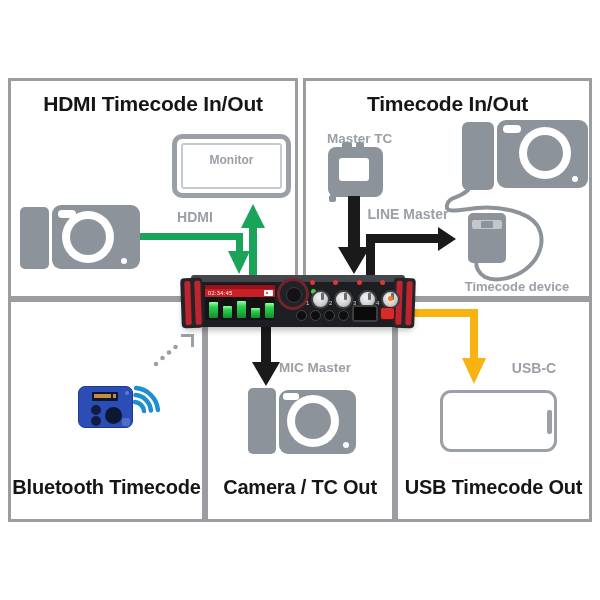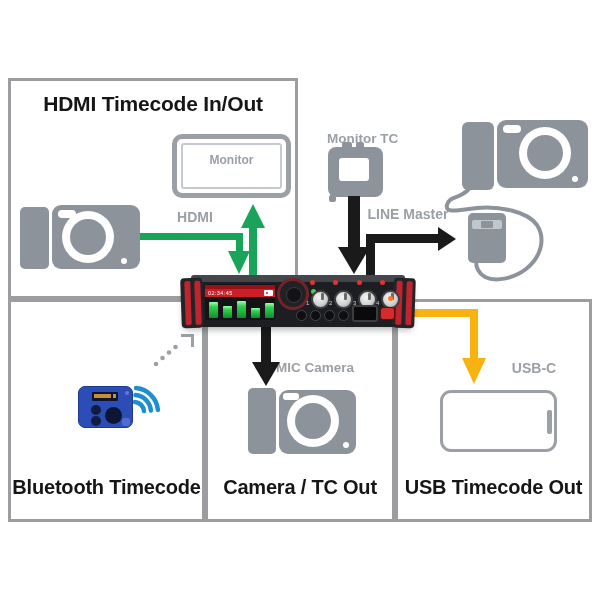--- a/index.html
+++ b/index.html
@@ -33,20 +33,23 @@
        background:linear-gradient(180deg,#9cffb0,var(--meter-green,#2fd24f) 30%,#0e8f2c);}
 </style>
 </head>
 <body>
 
 <div class="stage">
 
   <div class="cell" style="left:8px;top:78px;width:290px;height:221px;">
     <div class="ttl top">HDMI Timecode In/Out</div>
   </div>
+  <div class="cell" style="left:303px;top:78px;width:289px;height:221px;">
+    <div class="ttl top">Timecode In/Out</div>
+  </div>
   <div class="cell" style="left:8px;top:299px;width:197px;height:223px;">
     <div class="ttl bot">Bluetooth Timecode</div>
   </div>
   <div class="cell" style="left:205px;top:299px;width:190px;height:223px;">
     <div class="ttl bot">Camera / TC Out</div>
   </div>
   <div class="cell" style="left:395px;top:299px;width:197px;height:223px;">
     <div class="ttl bot">USB Timecode Out</div>
   </div>
 
@@ -88,21 +91,21 @@
   <div>
     <div class="shaft green" style="left:140px;top:233px;width:96px;height:7px;"></div>
     <div class="shaft green" style="left:236px;top:233px;width:7px;height:20px;"></div>
     <div class="head" style="left:228px;top:251px;border-left:11.5px solid transparent;border-right:11.5px solid transparent;border-top:23px solid var(--green,#19a45a);"></div>
   </div>
   <div>
     <div class="head" style="left:241px;top:204px;border-left:12px solid transparent;border-right:12px solid transparent;border-bottom:24px solid var(--green,#19a45a);"></div>
     <div class="shaft green" style="left:249px;top:226px;width:8px;height:58px;"></div>
   </div>
 
-  <div class="lbl" style="left:327px;top:131px;">Monitor TC</div>
+  <div class="lbl" style="left:327px;top:131px;">Master TC</div>
 
   <div class="icon" style="left:328px;top:142px;width:60px;height:60px;">
     <div class="icon-part g" style="left:14px;top:0;width:10px;height:8px;border-radius:2px;"></div>
     <div class="icon-part g" style="left:28px;top:0;width:8px;height:8px;border-radius:2px;"></div>
     <div class="icon-part g" style="left:0;top:5px;width:55px;height:50px;border-radius:8px;"></div>
     <div class="icon-part" style="left:11px;top:16px;width:30px;height:23px;border-radius:3px;background:#fff;"></div>
     <div class="icon-part g" style="left:1px;top:53px;width:7px;height:7px;border-radius:2px;"></div>
   </div>
 
   <div>
@@ -125,34 +128,35 @@
     <div class="icon-part g" style="left:65px;top:15px;width:36px;height:36px;border-radius:50%;"></div>
     <div class="icon-part" style="left:41px;top:5px;width:18px;height:8px;border-radius:4px;background:#fff;"></div>
     <div class="icon-part" style="left:110px;top:56px;width:6px;height:6px;border-radius:50%;background:#fff;"></div>
   </div>
 
   <div class="icon" style="left:468px;top:213px;width:38px;height:50px;">
     <div class="icon-part g" style="left:0;top:0;width:38px;height:50px;border-radius:5px;"></div>
     <div class="icon-part" style="left:4px;top:7px;width:30px;height:9px;border-radius:2px;background:#c2c7cc;"></div>
     <div class="icon-part g" style="left:13px;top:8px;width:12px;height:7px;border-radius:1px;"></div>
   </div>
+  <div class="lbl ctr" style="left:452px;top:279px;width:130px;font-size:13px;">Timecode device</div>
 
   <div class="icon" style="left:78px;top:386px;width:55px;height:42px;border-radius:7px;background:var(--blue-device,#2b4db5);border:1px solid #1e3a8f;box-sizing:border-box;">
     <div class="icon-part" style="left:13px;top:5px;width:26px;height:9px;border-radius:1px;background:#0d1531;">
       <div class="icon-part" style="left:2px;top:2px;width:17px;height:4px;background:#e8a33c;opacity:.85;"></div>
       <div class="icon-part" style="left:21px;top:2px;width:3px;height:4px;background:#e8a33c;opacity:.85;"></div>
     </div>
     <div class="icon-part" style="left:12px;top:18px;width:10px;height:10px;border-radius:50%;background:#101c42;"></div>
     <div class="icon-part" style="left:12px;top:29px;width:10px;height:10px;border-radius:50%;background:#101c42;"></div>
     <div class="icon-part" style="left:26px;top:20px;width:17px;height:17px;border-radius:50%;background:#0c1736;"></div>
     <div class="icon-part" style="left:43px;top:31px;width:8px;height:8px;border-radius:2px;background:#5f7bd6;opacity:.7;"></div>
     <div class="icon-part" style="left:46px;top:4px;width:4px;height:4px;border-radius:50%;background:#5f7bd6;"></div>
   </div>
 
-  <div class="lbl ctr" style="left:268px;top:360px;width:94px;">MIC Camera</div>
+  <div class="lbl ctr" style="left:268px;top:360px;width:94px;">MIC Master</div>
 
   <div>
     <div class="shaft black" style="left:261px;top:326px;width:10px;height:38px;"></div>
     <div class="head" style="left:251.5px;top:362px;border-left:14.5px solid transparent;border-right:14.5px solid transparent;border-top:24px solid var(--black,#1a1a1a);"></div>
   </div>
 
   <div class="icon" style="left:248px;top:388px;width:108px;height:68px;">
     <div class="icon-part g" style="left:0;top:0;width:28px;height:66px;border-radius:5px;"></div>
     <div class="icon-part g" style="left:31px;top:2px;width:77px;height:64px;border-radius:9px;"></div>
     <div class="icon-part" style="left:39px;top:7px;width:52px;height:52px;border-radius:50%;background:#fff;"></div>

